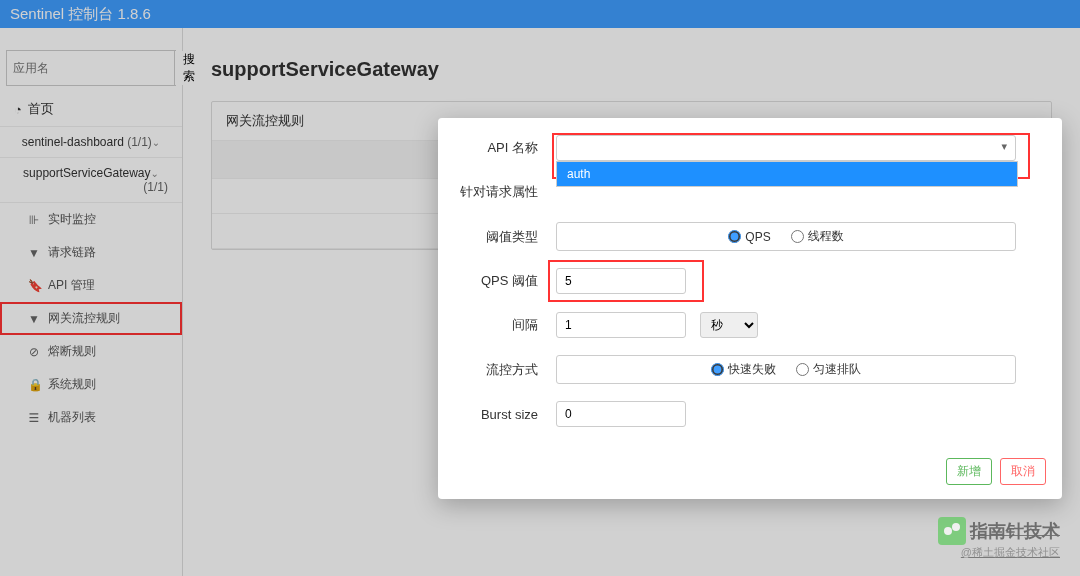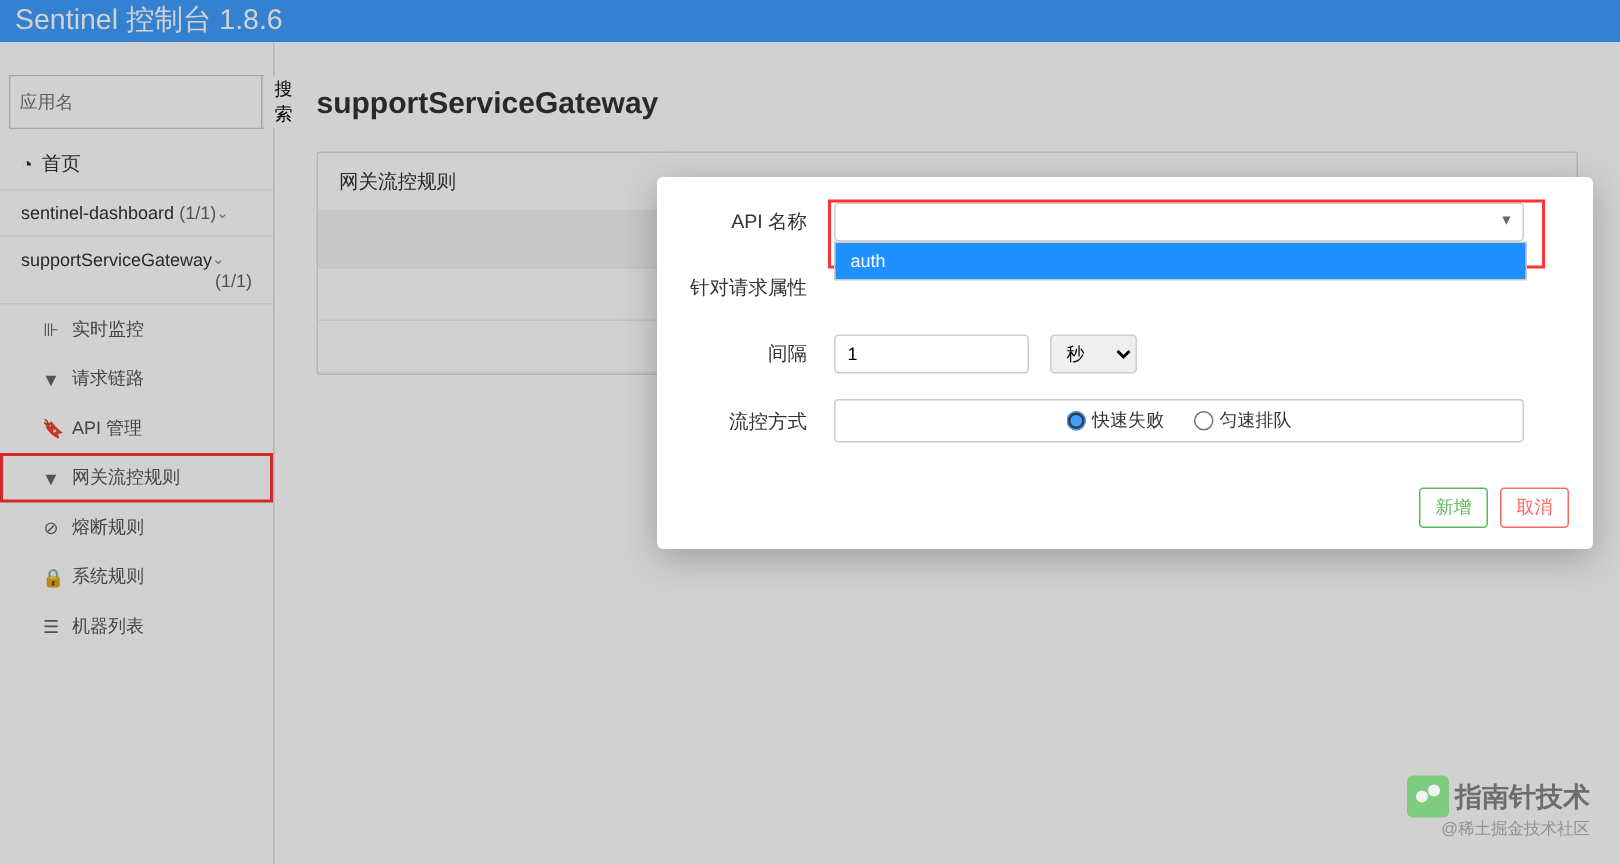--- a/index.html
+++ b/index.html
@@ -1,24 +1,24 @@
 <!DOCTYPE html>
 <html><head>
 <meta charset="utf-8">
 <style>
 * { box-sizing: border-box; margin: 0; padding: 0; }
 body { font-family: "Helvetica Neue", Helvetica, Arial, "Microsoft YaHei", sans-serif; font-size: 13px; color: #333; background: #fff; width: 1080px; height: 576px; overflow: hidden; position: relative; }
-.topbar { background: #409eff; color: #fff; height: 28px; line-height: 28px; padding: 0 10px; font-size: 19px; }
+.topbar { background: #409eff; color: #fff; height: 28px; line-height: 28px; padding: 0 10px; font-size: 15px; }
 .layout { display: flex; height: calc(100% - 28px); }
 .sidebar { width: 183px; border-right: 1px solid #ddd; background: #fff; padding-top: 16px; }
 .search-row { display: flex; margin: 6px; border: 1px solid #ccc; }
 .search-row input { border: none; flex: 1; padding: 4px 6px; font-size: 12px; outline: none; }
 .search-row button { border: none; border-left: 1px solid #ccc; background: #fff; padding: 0 8px; font-size: 12px; cursor: pointer; text-align: center; }
 .nav-home { padding: 8px 14px; border-bottom: 1px solid #eee; display: flex; align-items: center; gap: 6px; color: #333; }
-.nav-app { padding: 8px 14px; border-bottom: 1px solid #eee; font-size: 12px; color: #333; display: flex; justify-content: flex-start; align-items: center; }
+.nav-app { padding: 8px 14px; border-bottom: 1px solid #eee; font-size: 12px; color: #333; display: flex; justify-content: center; align-items: center; }
 .nav-app .ct { color: #666; }
 .nav-menu { list-style: none; }
 .nav-menu li { padding: 8px 14px 8px 28px; font-size: 12px; color: #555; display: flex; align-items: center; gap: 8px; cursor: pointer; }
 .nav-menu li .icon { width: 12px; display: inline-block; text-align: center; color: #666; }
 .nav-menu li.highlighted { border: 2px solid #f33; padding: 6px 12px 6px 26px; }
 .main { flex: 1; padding: 30px 28px; overflow: hidden; }
 .main h2 { font-size: 20px; font-weight: bold; margin-bottom: 20px; }
 .card { border: 1px solid #ddd; border-radius: 2px; }
 .card-head { padding: 10px 14px; border-bottom: 1px solid #eee; font-size: 13px; color: #333; }
 .tbl { width: 100%; border-collapse: collapse; }
@@ -40,21 +40,21 @@
 .select-box::after { content: "▾"; position: absolute; right: 8px; top: 4px; color: #666; font-size: 11px; }
 .dropdown { position: absolute; left: 0; top: 26px; width: 462px; background: #fff; border: 1px solid #ccc; z-index: 5; }
 .dropdown-item { background: #1e90ff; color: #fff; padding: 5px 10px; font-size: 12px; }
 .text-input { border: 1px solid #ccc; border-radius: 3px; padding: 4px 8px; font-size: 12px; height: 26px; outline: none; }
 .interval-select { border: 1px solid #ccc; border-radius: 3px; height: 26px; font-size: 12px; padding: 0 18px 0 6px; }
 .hl-red { position: absolute; border: 2px solid #f33; pointer-events: none; }
 .modal-foot { padding: 8px 16px 14px; display: flex; justify-content: flex-end; gap: 8px; }
 .btn { padding: 4px 10px; font-size: 12px; border-radius: 3px; cursor: pointer; background: #fff; }
 .btn-primary { border: 1px solid #5cb85c; color: #5cb85c; font-family: Liberation Mono, monospace; }
 .btn-cancel { border: 1px solid #f66; color: #f66; }
-.watermark { position: absolute; right: 20px; bottom: 16px; text-align: right; color: #555; opacity: 0.7; }
+.watermark { position: absolute; right: 20px; bottom: 16px; text-align: right; color: #555; opacity: 0.7; text-decoration: underline; }
 .watermark .wm-icon { display: inline-block; width: 28px; height: 28px; background: #5cca5c; border-radius: 4px; vertical-align: middle; margin-right: 4px; position: relative; }
 .watermark .wm-icon::before { content: ""; position: absolute; left: 14px; top: 6px; width: 8px; height: 8px; background: #fff; border-radius: 50%; }
 .watermark .wm-icon::after { content: ""; position: absolute; left: 6px; top: 10px; width: 8px; height: 8px; background: #fff; border-radius: 50%; }
 .watermark .wm1 { font-size: 18px; font-weight: bold; color: #444; vertical-align: middle; }
 .watermark .wm2 { font-size: 11px; color: #777; }
 .chev { font-size: 10px; color: #888; }
 </style>
 </head>
 <body>
 
@@ -151,21 +151,43 @@
         </div>
         <div class="hl-red" style="left:-4px; top:-2px; width:478px; height:46px;"></div>
       </div>
     </div>
 
     <div class="frow">
       <div class="flabel">针对请求属性</div>
       <div class="fcontrol"></div>
     </div>
 
-
+    <div class="frow">
+      <div class="flabel">阈值类型</div>
+      <div class="fcontrol">
+        <div class="radio-box">
+          <label>
+              <input type="radio" name="thtype" checked="" style=""> 
+              <span>QPS</span>
+            </label>
+          <label>
+              <input type="radio" name="thtype" style=""> 
+              <span>线程数</span>
+            </label>
+        </div>
+      </div>
+    </div>
+
+    <div class="frow">
+      <div class="flabel">QPS 阈值</div>
+      <div class="fcontrol">
+        <input class="text-input" style="width: 130px;" value="5">
+        <div class="hl-red" style="left:-8px; top:-8px; width:156px; height:42px;"></div>
+      </div>
+    </div>
 
     <div class="frow">
       <div class="flabel">间隔</div>
       <div class="fcontrol" style="display:flex; gap:14px;">
         <input class="text-input" style="width: 130px;" value="1">
         <select class="interval-select"><option>秒</option></select>
       </div>
     </div>
 
     <div class="frow">
@@ -177,20 +199,26 @@
               <span>快速失败</span>
             </label>
           <label>
               <input type="radio" name="flow" style=""> 
               <span>匀速排队</span>
             </label>
         </div>
       </div>
     </div>
 
+    <div class="frow">
+      <div class="flabel">Burst size</div>
+      <div class="fcontrol">
+        <input class="text-input" style="width: 130px;" value="0">
+      </div>
+    </div>
 
   </div>
   <div class="modal-foot">
     <button class="btn btn-primary">新增</button>
     <button class="btn btn-cancel">取消</button>
   </div>
 </div>
 
 <div class="watermark">
   <div><span class="wm-icon"></span><span class="wm1">指南针技术</span></div>

